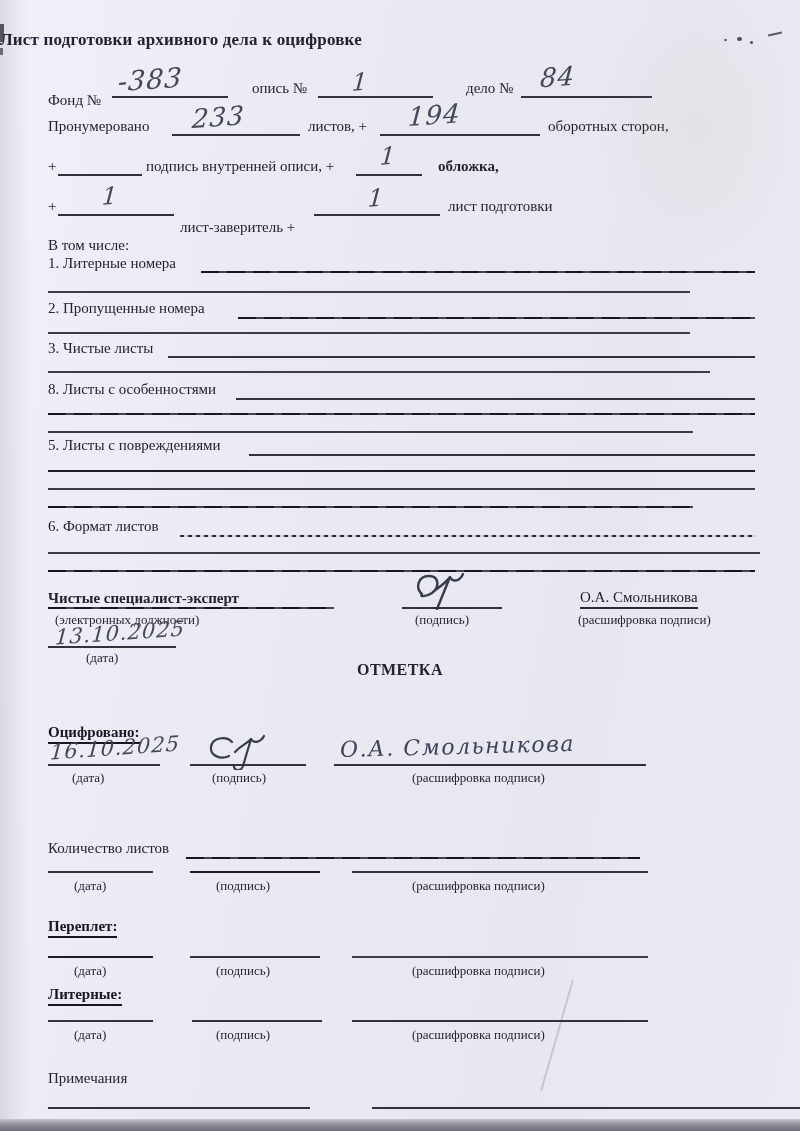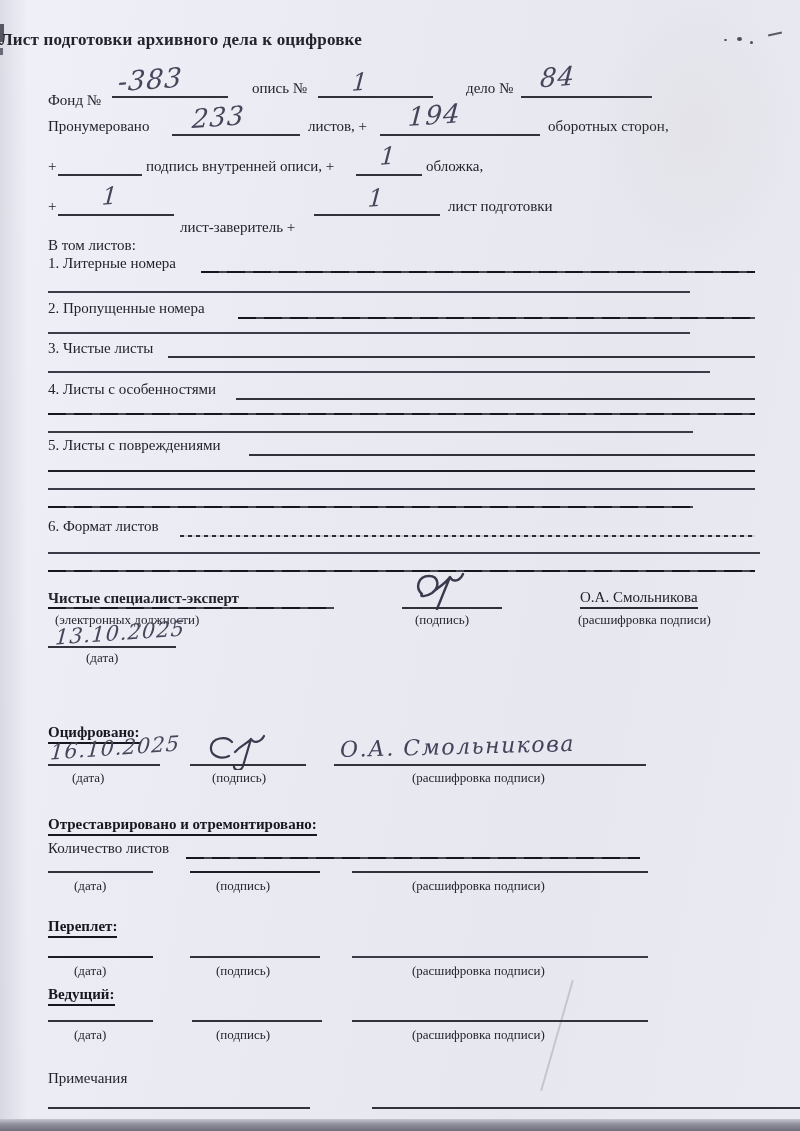--- a/index.html
+++ b/index.html
@@ -85,45 +85,45 @@
   <span class="abs lbl" style="left:308px;top:118px;">листов, +</span>
   <div class="rule" style="left:380px;top:134px;width:160px;"></div>
   <span class="hw" style="left:408px;top:100px;font-size:26px;">194</span>
   <span class="abs lbl" style="left:548px;top:118px;">оборотных сторон,</span>
 
   <span class="abs lbl" style="left:48px;top:158px;">+</span>
   <div class="rule" style="left:58px;top:174px;width:84px;"></div>
   <span class="abs lbl" style="left:146px;top:158px;">подпись внутренней описи, +</span>
   <div class="rule" style="left:356px;top:174px;width:66px;"></div>
   <span class="hw" style="left:380px;top:142px;">1</span>
-  <span class="abs lbl" style="left:426px;top:158px;">обложка,</span>
+  <span class="abs lbl" style="left:438px;top:158px;font-weight:bold;">обложка,</span>
 
   <span class="abs lbl" style="left:48px;top:198px;">+</span>
   <div class="rule" style="left:58px;top:214px;width:116px;"></div>
   <span class="hw" style="left:102px;top:182px;">1</span>
   <span class="abs lbl" style="left:180px;top:198px;margin-top:21px;">лист-заверитель +</span>
   <div class="rule" style="left:314px;top:214px;width:126px;"></div>
   <span class="hw" style="left:368px;top:184px;">1</span>
   <span class="abs lbl" style="left:448px;top:198px;">лист подготовки</span>
 
-  <span class="abs lbl" style="left:48px;top:237px;">В том листов:</span>
+  <span class="abs lbl" style="left:48px;top:237px;">В том числе:</span>
 
   <span class="abs lbl" style="left:48px;top:255px;">1. Литерные номера</span>
   <div class="rule dash" style="left:201px;top:271px;width:554px;"></div>
   <div class="rule thin" style="left:48px;top:291px;width:642px;"></div>
 
   <span class="abs lbl" style="left:48px;top:300px;">2. Пропущенные номера</span>
   <div class="rule dash" style="left:238px;top:317px;width:517px;"></div>
   <div class="rule thin" style="left:48px;top:332px;width:642px;"></div>
 
   <span class="abs lbl" style="left:48px;top:340px;font-family:Liberation Serif, serif;">3. Чистые листы</span>
   <div class="rule" style="left:168px;top:356px;width:587px;"></div>
   <div class="rule thin" style="left:48px;top:371px;width:662px;"></div>
 
-  <span class="abs lbl" style="left:48px;top:381px;">4. Листы с особенностями</span>
+  <span class="abs lbl" style="left:48px;top:381px;">8. Листы с особенностями</span>
   <div class="rule" style="left:236px;top:398px;width:519px;"></div>
   <div class="rule dash" style="left:48px;top:413px;width:707px;"></div>
   <div class="rule thin" style="left:48px;top:431px;width:645px;"></div>
 
   <span class="abs lbl" style="left:48px;top:437px;">5. Листы с повреждениями</span>
   <div class="rule" style="left:249px;top:454px;width:506px;"></div>
   <div class="rule dark" style="left:48px;top:470px;width:707px;"></div>
   <div class="rule thin" style="left:48px;top:488px;width:707px;"></div>
   <div class="rule dash" style="left:48px;top:506px;width:645px;"></div>
 
@@ -142,56 +142,56 @@
   <div class="rule" style="left:402px;top:607px;width:100px;"></div>
   <span class="abs cap" style="left:415px;top:612px;">(подпись)</span>
 
   <span class="abs name-u" style="left:580px;top:589px;">О.А. Смольникова</span>
   <span class="abs cap" style="left:578px;top:612px;">(расшифровка подписи)</span>
 
   <span class="hw" style="left:55px;top:621px;font-size:21px;">13.10.2025</span>
   <div class="rule" style="left:48px;top:646px;width:128px;"></div>
   <span class="abs cap" style="left:86px;top:650px;">(дата)</span>
 
+  <div class="abs otm" style="left:0;top:661px;">ОТМЕТКА</div>
 
   <span class="abs head-b" style="left:48px;top:724px;">Оцифровано:</span>
   <span class="hw" style="left:50px;top:736px;font-size:21px;">16.10.2025</span>
   <div class="rule" style="left:48px;top:764px;width:112px;"></div>
   <span class="abs cap" style="left:72px;top:770px;">(дата)</span>
 
   <svg class="abs" style="left:202px;top:732px;" width="78" height="38" viewBox="0 0 78 38">
     <path d="M30 10 C24 3 10 6 9 15 C8 24 19 28 27 24 M33 20 C39 13 46 11 49 7 L41 34 C39 40 31 39 32 33 M49 7 C52 12 59 10 62 4" fill="none" stroke="#3a3a4e" stroke-width="2.2" stroke-linecap="round"></path>
   </svg>
   <div class="rule" style="left:190px;top:764px;width:116px;"></div>
   <span class="abs cap" style="left:212px;top:770px;">(подпись)</span>
 
   <span class="script" style="left:340px;top:734px;">О.А. Смольникова</span>
   <div class="rule" style="left:334px;top:764px;width:312px;"></div>
   <span class="abs cap" style="left:412px;top:770px;">(расшифровка подписи)</span>
 
-  <span class="abs head-b" style="left:48px;top:816px;">Отреставрировано и отремонтировано:</span>
   <span class="abs lbl" style="left:48px;top:840px;">Количество листов</span>
   <div class="rule dash" style="left:186px;top:857px;width:454px;"></div>
 
   <div class="rule" style="left:48px;top:871px;width:105px;"></div>
   <div class="rule dark" style="left:190px;top:871px;width:130px;"></div>
   <div class="rule" style="left:352px;top:871px;width:296px;"></div>
   <span class="abs cap" style="left:74px;top:878px;">(дата)</span>
   <span class="abs cap" style="left:216px;top:878px;">(подпись)</span>
   <span class="abs cap" style="left:412px;top:878px;">(расшифровка подписи)</span>
 
   <span class="abs head-b" style="left:48px;top:918px;">Переплет:</span>
   <div class="rule dark" style="left:48px;top:956px;width:105px;"></div>
   <div class="rule" style="left:190px;top:956px;width:130px;"></div>
   <div class="rule thin" style="left:352px;top:956px;width:296px;"></div>
   <span class="abs cap" style="left:74px;top:963px;">(дата)</span>
   <span class="abs cap" style="left:216px;top:963px;">(подпись)</span>
   <span class="abs cap" style="left:412px;top:963px;">(расшифровка подписи)</span>
 
-  <span class="abs head-b" style="left:48px;top:986px;">Ведущий:</span>
+  <span class="abs head-b" style="left:48px;top:986px;">Литерные:</span>
   <div class="rule" style="left:48px;top:1020px;width:105px;"></div>
   <div class="rule" style="left:192px;top:1020px;width:130px;"></div>
   <div class="rule" style="left:352px;top:1020px;width:296px;"></div>
   <span class="abs cap" style="left:74px;top:1027px;">(дата)</span>
   <span class="abs cap" style="left:216px;top:1027px;">(подпись)</span>
   <span class="abs cap" style="left:412px;top:1027px;">(расшифровка подписи)</span>
 
   <span class="abs lbl" style="left:48px;top:1070px;">Примечания</span>
   <div class="rule" style="left:48px;top:1107px;width:262px;"></div>
   <div class="rule" style="left:372px;top:1107px;width:428px;"></div>

